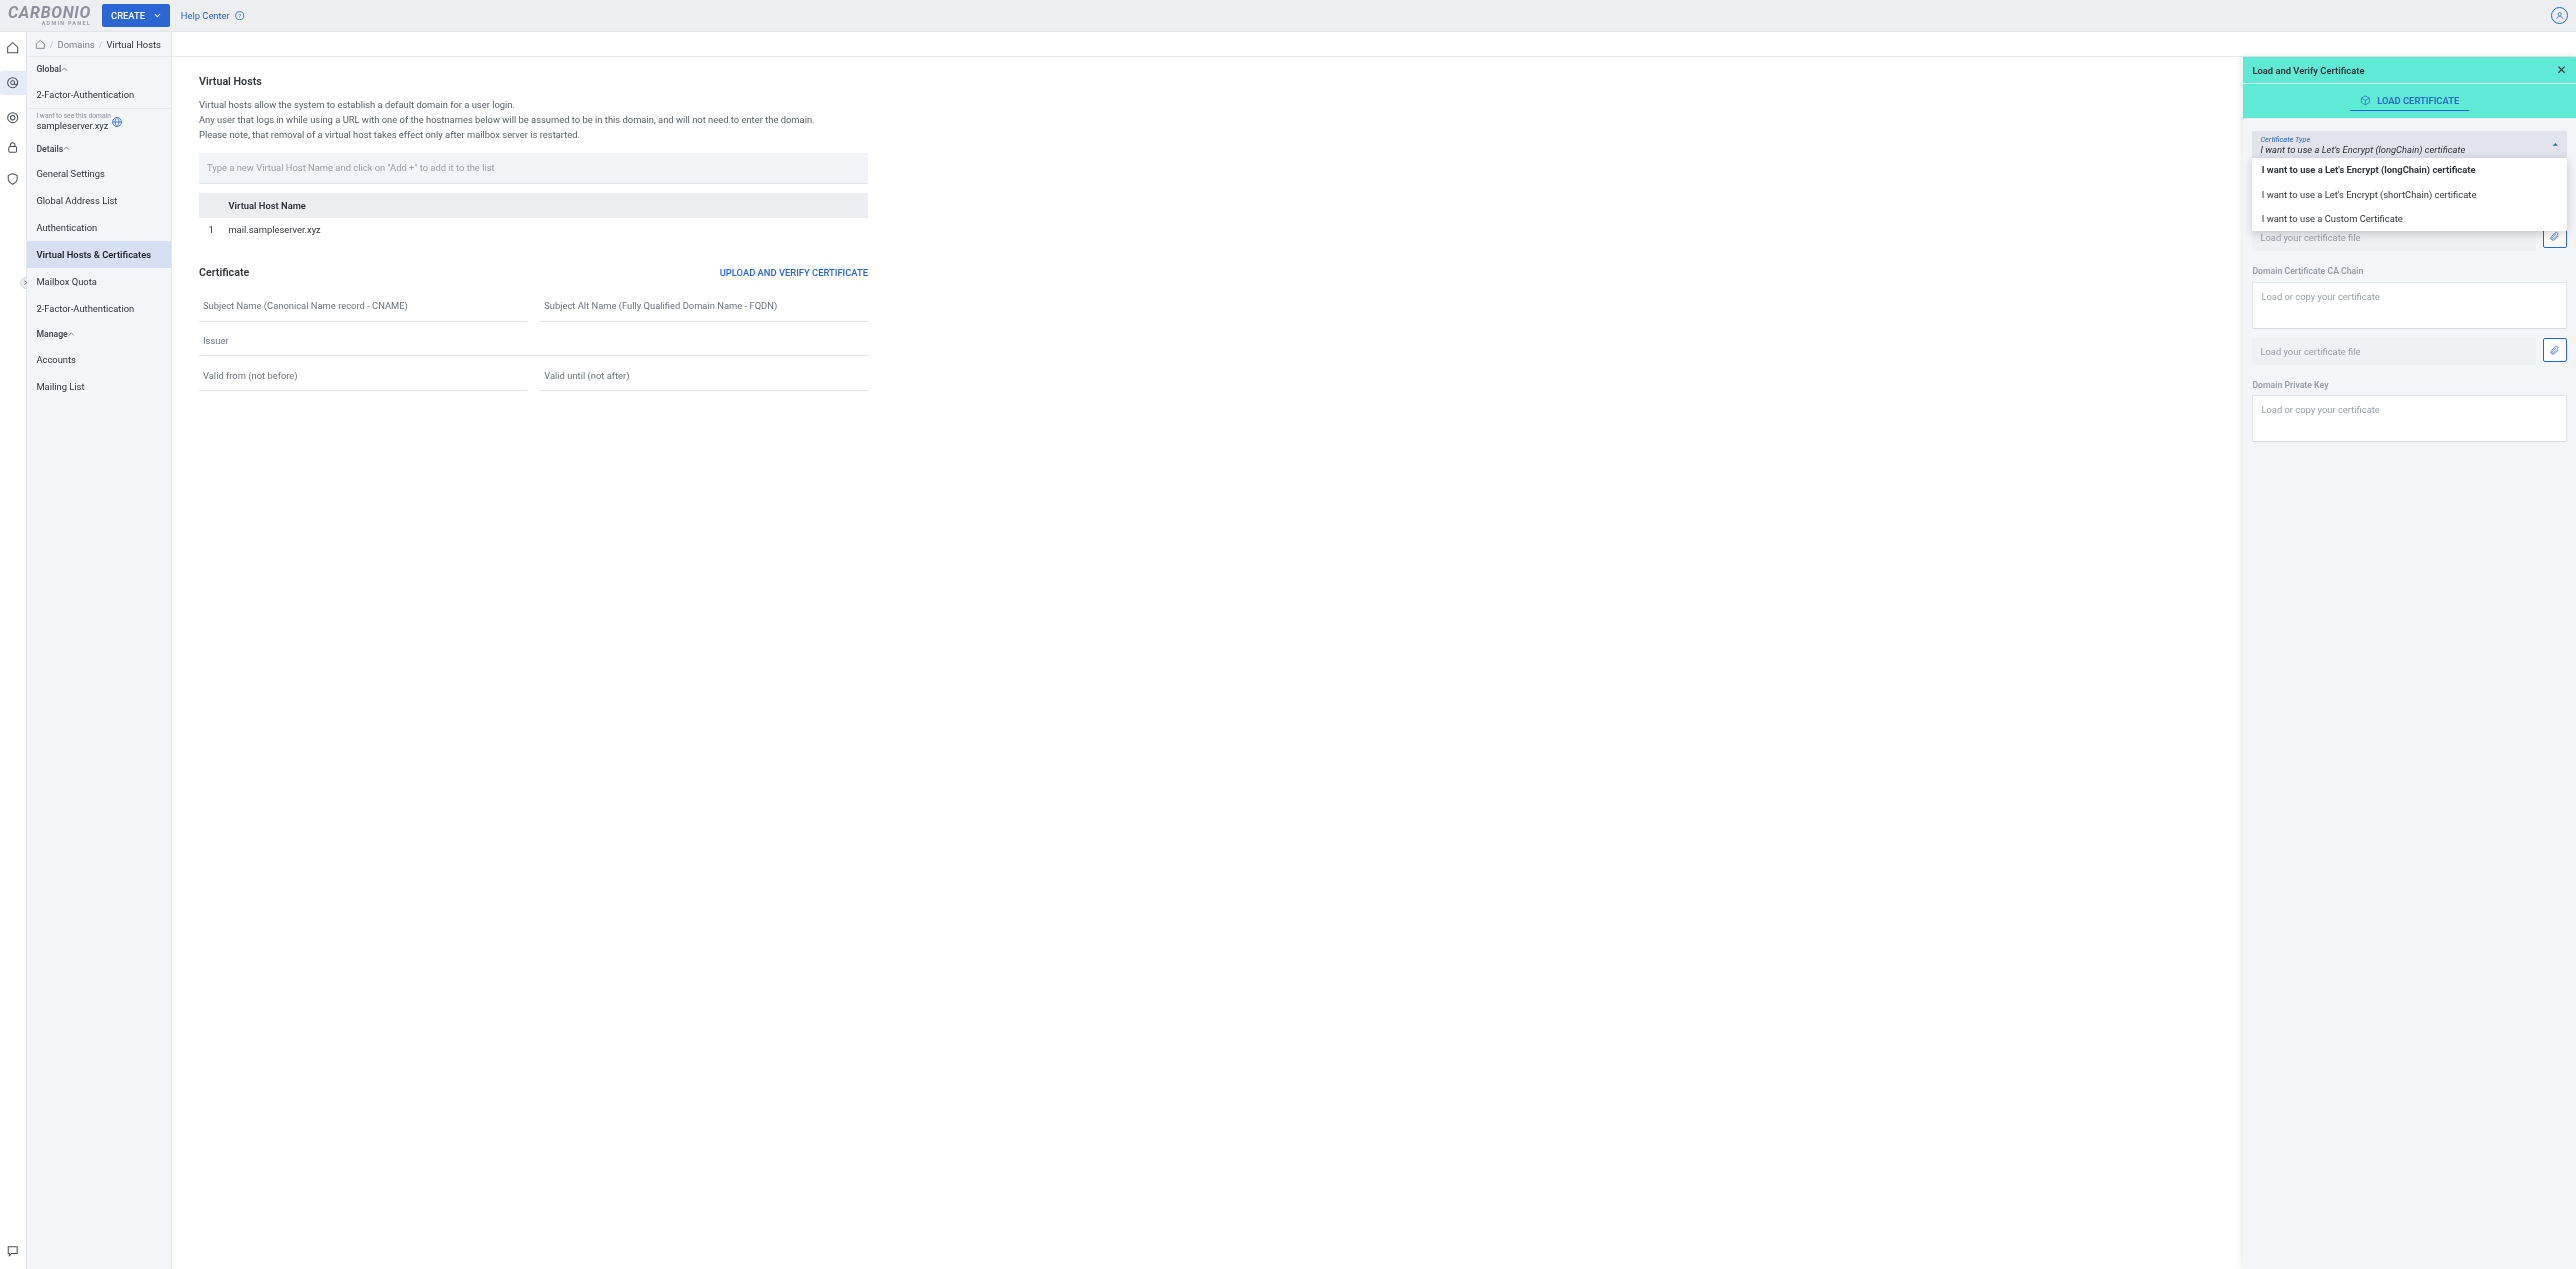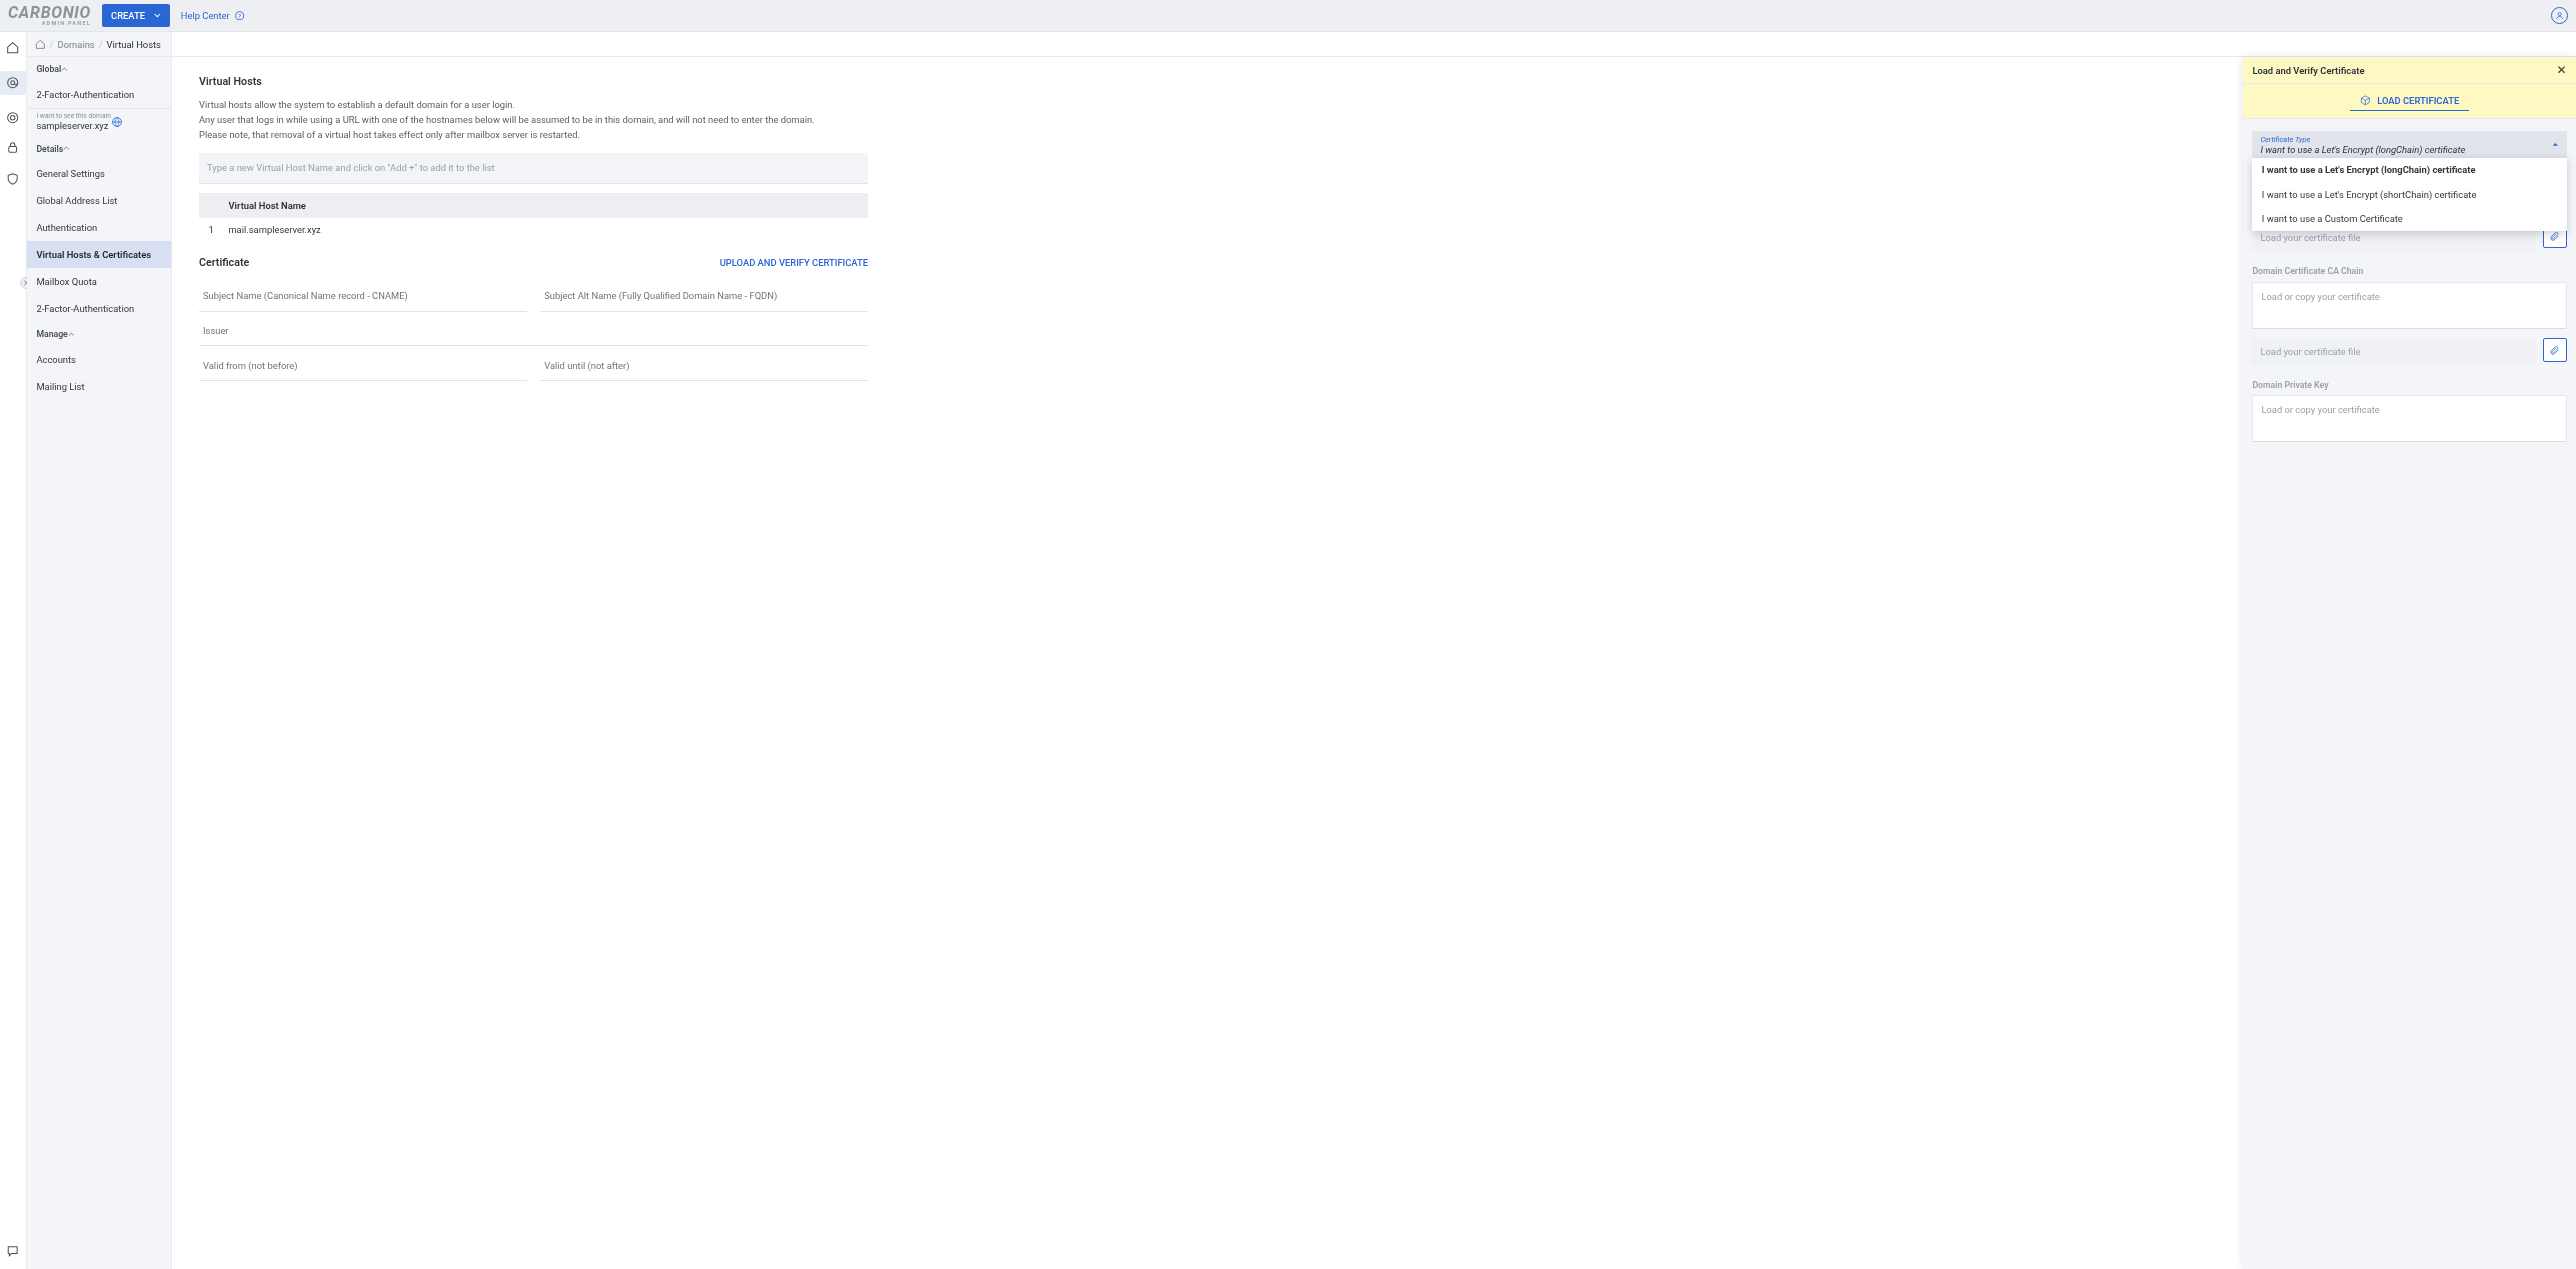--- a/index.html
+++ b/index.html
@@ -38,26 +38,26 @@
 .chev { width: 6.7px; height: 6.7px; display:inline-block; }
 
 .main { flex: 1; overflow-y: auto; padding: 0; background: #fff; }
 .main-inner { padding: 17.4px 27px; max-width: 723px; }
 h3.section-title { font-size: 10.7px; font-weight: 600; color: #33363d; margin-bottom: 9.4px; }
 .desc { font-size: 9.4px; color: #585e69; line-height: 1.6; margin-bottom: 10.7px; }
 .vh-input { width: 100%; background: #f3f4f7; border: none; border-bottom: 0.7px solid #e0e3e9; padding: 9.4px 8px; font-size: 9.4px; color: #333; }
 .table-head { background: #eceef2; padding: 6.7px 9.4px 6.7px 29.5px; font-weight: 600; font-size: 9.4px; color: #2e3138; margin-top: 9.4px; }
 .table-row { display: flex; padding: 6.7px 9.4px; font-size: 9.4px; color: #33363d; align-items:center; }
 .table-row .idx { width: 20px; }
-.cert-title-row { display:flex; align-items:center; justify-content:space-between; margin-top: 14px; margin-bottom: 12px; }
+.cert-title-row { display:flex; align-items:center; justify-content:space-between; margin-top: 24px; margin-bottom: 12px; }
 .link-action { color: #2a66d4; font-size: 9.4px; font-weight: 500; cursor:pointer; }
 .two-col { display:flex; gap: 13.4px; margin-bottom: 4px; }
 .field-ro { flex:1; border-bottom: 0.7px solid #e0e3e9; padding: 9.4px 4px; font-size: 9.4px; color: #6e737e; }
 
-.drawer { position: absolute; top: 25.4px; right: 0; bottom: 0; width: 333px; background: #fef9c3; box-shadow: -1.3px 0 8px rgba(0,0,0,0.1); display:flex; flex-direction:column; }
+.drawer { position: absolute; top: 25.4px; right: 0; bottom: 0; width: 333px; background: #5eead4; box-shadow: -1.3px 0 8px rgba(0,0,0,0.1); display:flex; flex-direction:column; }
 .drawer-head { height: 27px; border-bottom: 0.7px solid #e7e9ee; display:flex; align-items:center; padding: 0 9.4px; justify-content:space-between; }
 .drawer-head .dh-title { font-size: 9.4px; font-weight: 600; color: #2e3138; }
 .drawer-head .close { cursor:pointer; color: #2e3138; font-size: 12px; }
 .drawer-tab { border-bottom: 0.7px solid #e7e9ee; display:flex; justify-content:center; padding: 6.7px 0; }
 .drawer-tab .tab-inner { display:flex; align-items:center; gap:6.7px; color:#2a66d4; font-weight:600; font-size:9.4px; border-bottom: 1.3px solid #2a66d4; padding: 4px 9.4px; }
 .drawer-body { flex:1; overflow-y:auto; padding: 12px 9.4px; background: #f4f5f8; position: relative; }
 .sel-wrap { position: relative; }
 .sel { background: #e1e4ea; border-bottom: 1.3px solid #2a66d4; padding: 4px 8px; display:flex; align-items:center; justify-content:space-between; cursor:pointer;font-style:italic; }
 .sel .sel-lbl { font-size: 7.4px; color: #2a66d4; }
 .sel .sel-val { font-size: 9.4px; color: #2e3138; }

